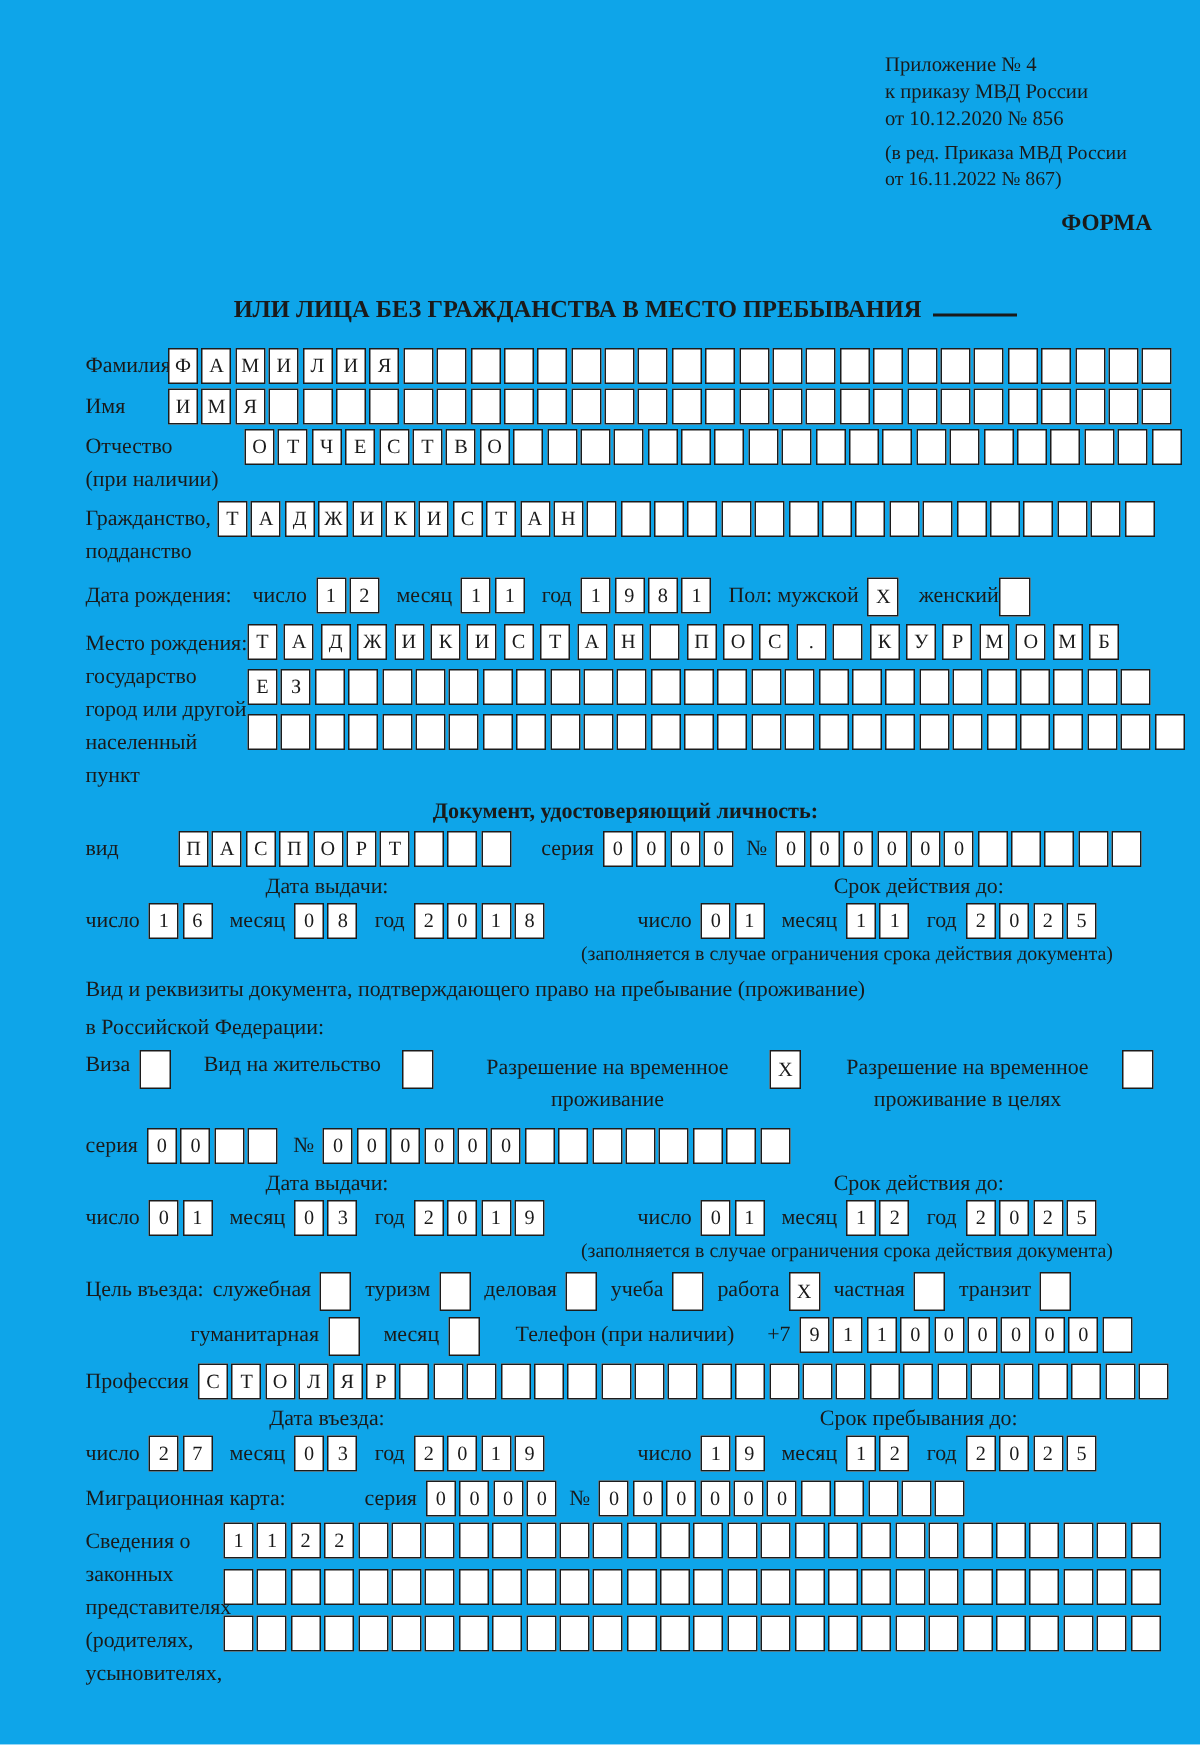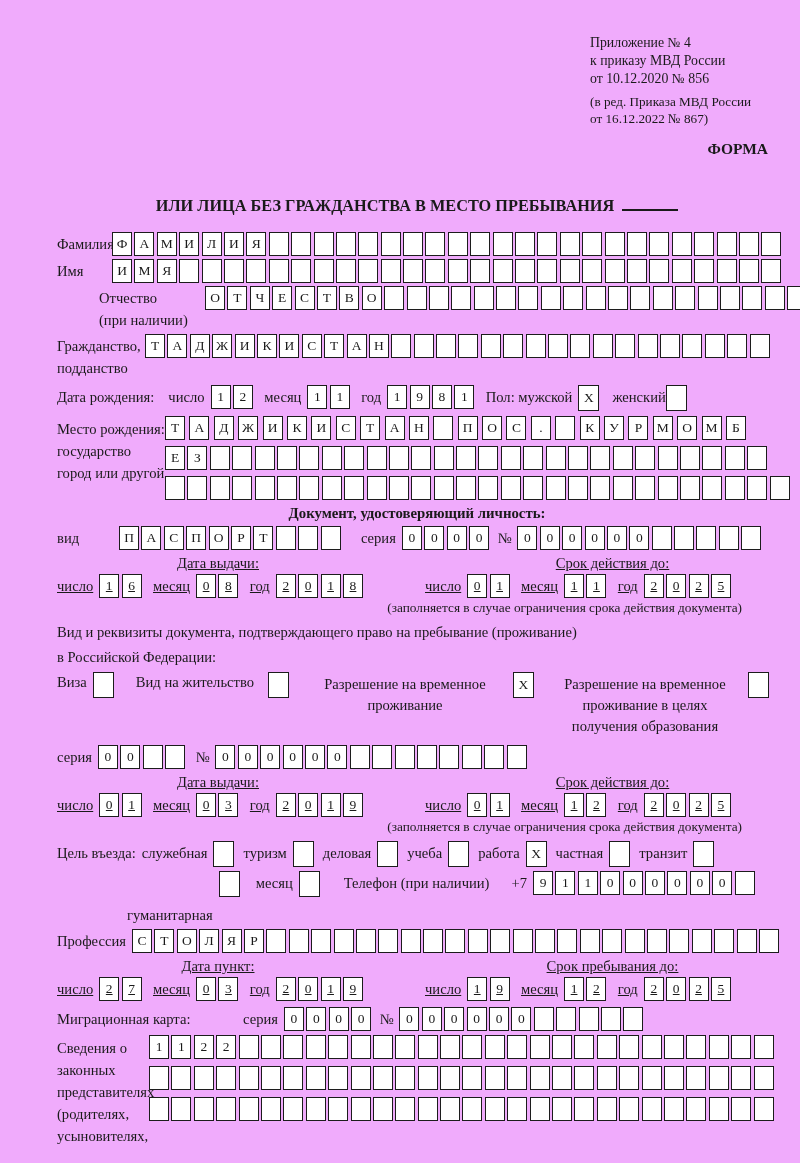--- a/index.html
+++ b/index.html
@@ -1,18 +1,18 @@
 <!DOCTYPE html>
 <html><head>
 <meta charset="utf-8">
 <style>
   html,body { margin:0; padding:0; background:#ffffff; }
   .page {
     position:relative; width:800px; height:1163px; box-sizing:border-box;
-    background:#f0abfc; color:#1a1a1a;
+    background:#0ea5e9; color:#1a1a1a;
     font-family:"Liberation Serif", serif;
     padding:34px 0 0 57px; overflow:hidden;
   }
   
   .annex { width:190px; margin-left:auto; margin-right:20px; font-size:13.8px; line-height:18px; }
   .annex-note { margin-top:5px; font-size:13.2px; line-height:17px; }
   .forma { text-align:right; margin-right:32px; margin-top:13px; font-weight:bold; font-size:15.5px; }
   .title { text-align:center; margin-top:15px; font-weight:bold; font-size:16.3px; line-height:22px; width:720px; }
   .title-underline { display:inline-block; width:56px; border-bottom:2px solid #1a1a1a; margin-left:8px; }
   .section1 { margin-top:18px; font-weight:bold; font-size:15.1px; }
@@ -26,21 +26,21 @@
     box-sizing:border-box; width:20px; height:24px; border:1.5px solid #1c1c1c;
     margin-right:2.4px; display:flex; align-items:center; justify-content:center;
     font-size:13.5px; background:#fff; flex:none;
   }
   .wide .cell { margin-right:4.4px; }
   .checkbox .cell { width:21px; height:26px; margin-right:0; }
   .grp { margin-right:9px; }
   .dlbl { margin-right:6px; }
 
   .doc-heading { text-align:center; font-weight:bold; font-size:14.8px; margin:5px 0 4px 0; width:720px; }
-  .datepair { display:flex; margin-top:5px;text-decoration:underline; }
+  .datepair { display:flex; margin-top:5px; }
   .dp-left { width:322px; flex:none; }
   .dp-right { flex:1; padding-left:46px; }
   .dp-head { text-align:center; font-size:14.6px; margin-bottom:2px; }
   .digitrow { display:flex; align-items:flex-start; }
   .note { font-size:13.3px; text-align:right; margin:2px 58px 2px 0; }
   .res-heading { font-size:14.6px; line-height:25px; margin-top:4px; }
   .opts { display:flex; align-items:flex-start; margin-top:2px; }
   .opt-text { font-size:14.6px; text-align:center; line-height:21px; padding-top:2px; }
   .gap6 { width:6px; flex:none; } .gap14 { width:14px; flex:none; } .gap22 { width:22px; flex:none; }
 </style>
@@ -48,21 +48,21 @@
 <body>
 
 <div class="page">
 
   <div class="annex">
     <div>Приложение № 4</div>
     <div>к приказу МВД России</div>
     <div>от 10.12.2020 № 856</div>
     <div class="annex-note">
       <div>(в ред. Приказа МВД России</div>
-      <div>от 16.12.2022 № 867)</div>
+      <div>от 16.11.2022 № 867)</div>
     </div>
   </div>
 
   <div class="forma">ФОРМА</div>
 
   <div class="title">
     <br>
     <span>ИЛИ ЛИЦА БЕЗ ГРАЖДАНСТВА В МЕСТО ПРЕБЫВАНИЯ</span><span class="title-underline"></span>
   </div>
 
@@ -135,21 +135,21 @@
           <span class="cell"></span>
           <span class="cell"></span>
           <span class="cell"></span>
           <span class="cell"></span>
           <span class="cell"></span>
           <span class="cell"></span>
         </span>
     </div>
 
     <div class="row">
-      <div class="lblcol" style="width:106px;margin-left:42px;">
+      <div class="lblcol" style="width:106px;">
         <div>Отчество</div>
         <div>(при наличии)</div>
       </div>
       <span class="cells">
           <span class="cell">О</span>
           <span class="cell">Т</span>
           <span class="cell">Ч</span>
           <span class="cell">Е</span>
           <span class="cell">С</span>
           <span class="cell">Т</span>
@@ -242,20 +242,21 @@
       <span class="cells checkbox">
           <span class="cell"></span>
         </span>
     </div>
 
     <div class="row" style="margin-top:5px;">
       <div class="lblcol" style="width:108px; line-height:22px;">
         <div>Место рождения:</div>
         <div>государство</div>
         <div>город или другой</div>
+        <div>населенный пункт</div>
       </div>
       <div>
         <div class="cells wide" style="margin-bottom:6px;">
             <span class="cell">Т</span>
             <span class="cell">А</span>
             <span class="cell">Д</span>
             <span class="cell">Ж</span>
             <span class="cell">И</span>
             <span class="cell">К</span>
             <span class="cell">И</span>
@@ -447,21 +448,20 @@
         <div>проживание</div>
       </div>
       <span class="gap14"></span>
       <span class="cells checkbox">
           <span class="cell">X</span>
         </span>
       <span class="gap22"></span>
       <div class="opt-text" style="width:178px;">
         <div>Разрешение на временное</div>
         <div>проживание в целях</div>
-        <div>получения образования</div>
       </div>
       <span class="gap14"></span>
       <span class="cells checkbox">
           <span class="cell"></span>
         </span>
     </div>
 
     <div class="row" style="margin-top:8px;">
       <span class="lbl dlbl">серия</span>
       <span class="cells" style="margin-right:8px;">
@@ -563,21 +563,21 @@
       <span class="cells checkbox grp">
           <span class="cell"></span>
         </span>
       <span class="lbl dlbl">транзит</span>
       <span class="cells checkbox">
           <span class="cell"></span>
         </span>
     </div>
 
     <div class="row" style="margin-top:4px;">
-      <span class="lbl dlbl" style="margin-left:70px;margin-top:32px;">гуманитарная</span>
+      <span class="lbl dlbl" style="margin-left:70px;">гуманитарная</span>
       <span class="cells checkbox" style="margin-right:16px;">
           <span class="cell"></span>
         </span>
       <span class="lbl dlbl">месяц</span>
       <span class="cells checkbox" style="margin-right:24px;">
           <span class="cell"></span>
         </span>
       <span class="lbl" style="margin-right:22px;">Телефон (при наличии)</span>
       <span class="lbl dlbl">+7</span>
       <span class="cells">
@@ -624,21 +624,21 @@
           <span class="cell"></span>
           <span class="cell"></span>
           <span class="cell"></span>
           <span class="cell"></span>
           <span class="cell"></span>
         </span>
     </div>
 
     <div class="datepair">
       <div class="dp-left">
-        <div class="dp-head">Дата пункт:</div>
+        <div class="dp-head">Дата въезда:</div>
         <div class="digitrow">
           <span class="lbl dlbl">число</span>
           <span class="cells grp">
               <span class="cell">2</span>
               <span class="cell">7</span>
             </span>
           <span class="lbl dlbl">месяц</span>
           <span class="cells grp">
               <span class="cell">0</span>
               <span class="cell">3</span>

